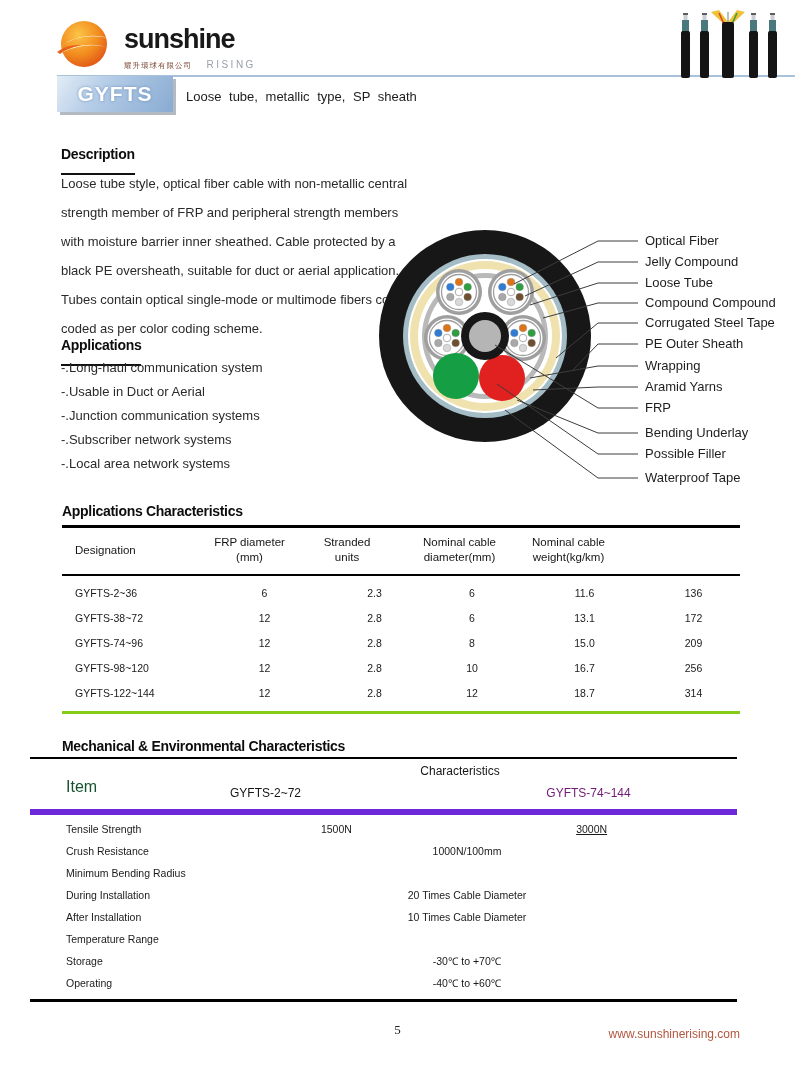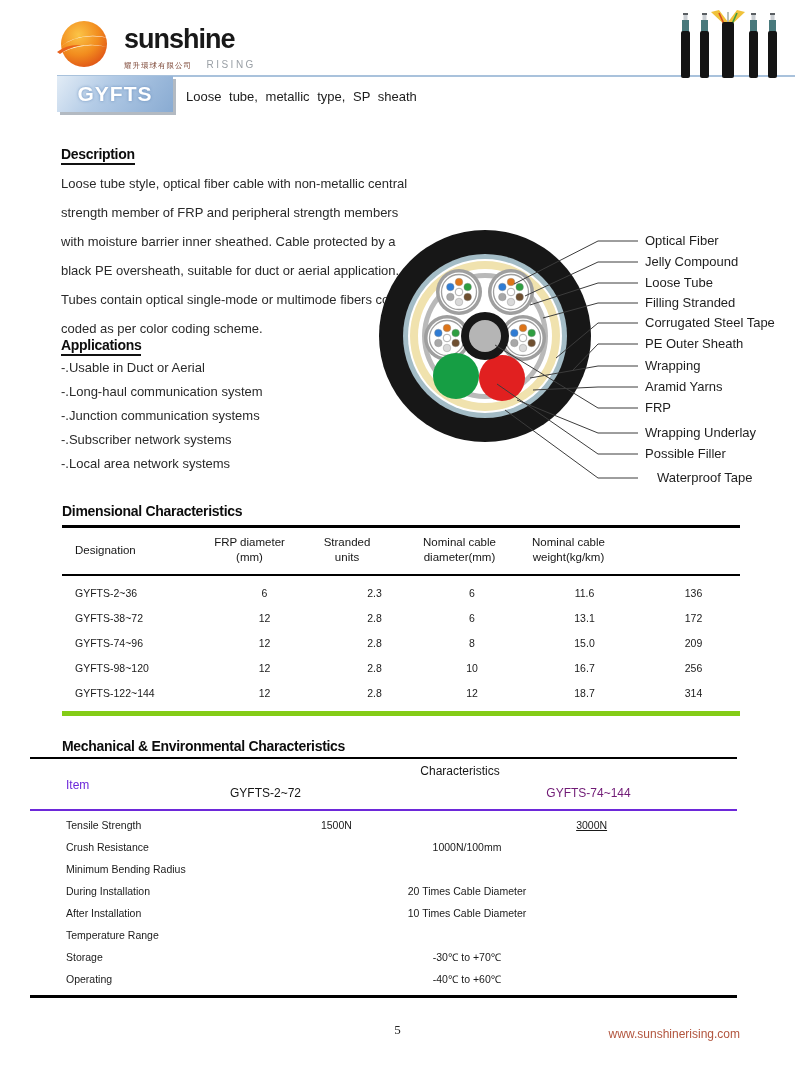--- a/index.html
+++ b/index.html
@@ -24,49 +24,49 @@
   }
   .badge span{
     color:#ffffff;font-size:21px;font-weight:bold;letter-spacing:1px;
     text-shadow:0 0 3px rgba(90,130,180,0.8);
   }
   .subtitle{position:absolute;left:186px;top:89px;font-size:13px;color:#1c1c1c;word-spacing:4px;}
   
   .sec-head{
     position:absolute;font-size:14px;font-weight:bold;color:#0d0d0d;letter-spacing:-0.3px;
   }
-  .sec-head.underlined{border-bottom:2px solid #111;padding-bottom:1px;}
+  .sec-head.underlined{border-bottom:2px solid #111;padding-bottom:11px;}
   
   .desc-text{position:absolute;left:61px;top:169px;width:352px;font-size:13px;line-height:29px;color:#2a2a2a;}
   .app-list{position:absolute;left:61px;top:356px;width:300px;}
   .app-item{font-size:13px;line-height:24px;color:#2a2a2a;}
   
   .diagram-svg{position:absolute;left:0;top:215px;width:795px;height:300px;}
   .diagram-labels{position:absolute;left:645px;top:0;width:150px;}
   .dlabel{position:absolute;left:0;font-size:13px;color:#1e1e1e;white-space:nowrap;}
   
   .dim-table{
     position:absolute;left:62px;top:525px;width:678px;
-    border-top:3px solid #000;border-bottom:5px solid #84cc16;box-sizing:border-box;
+    border-top:3px solid #000;border-bottom:3px solid #84cc16;box-sizing:border-box;
   }
   .dim-head{display:flex;align-items:center;border-bottom:2px solid #000;padding:7px 0 9px 0;}
   .dcell{box-sizing:border-box;text-align:center;}
   .dhead{font-size:11.5px;color:#161616;white-space:pre-line;line-height:15px;}
   .drow{display:flex;align-items:center;height:25px;font-size:10.5px;color:#1a1a1a;}
   .c0{width:140px;text-align:left;padding-left:13px;}
   .c1{width:125px;} .c2{width:95px;} .c3{width:100px;} .c4{width:125px;} .c5{width:93px;}
   .dim-body{padding:4px 0 6px 0;}
   
   .mech-table{
     position:absolute;left:30px;top:757px;width:707px;
     border-top:2.5px solid #000;border-bottom:3px solid #000;box-sizing:border-box;
   }
-  .mech-head{position:relative;height:50px;border-bottom:2px solid #6d28d9;}
+  .mech-head{position:relative;height:50px;border-bottom:6px solid #6d28d9;}
   .m-char{position:absolute;left:200px;width:460px;top:5px;text-align:center;font-size:12px;color:#161616;}
-  .m-item{position:absolute;left:36px;top:19px;font-size:12px;color:#6d28d9;text-align:center;}
+  .m-item{position:absolute;left:36px;top:19px;font-size:16px;color:#14532d;text-align:center;}
   .m-col1{position:absolute;left:200px;width:210px;top:27px;font-size:12px;color:#161616;}
   .m-col2{position:absolute;left:410px;width:297px;top:27px;text-align:center;font-size:12px;color:#701a75;}
   .mech-body{padding:3px 0 5px 0;}
   .mrow{display:flex;align-items:center;height:22px;font-size:10.5px;color:#1a1a1a;gap:7px;}
   .mitem{width:200px;padding-left:36px;box-sizing:border-box;}
   .mv1{width:210px;text-align:center;}
   .mv2{width:297px;text-align:center;text-decoration:underline;}
   .mspan{width:460px;text-align:center;}
   
   .page-num{position:absolute;left:0;right:0;top:1022px;text-align:center;font-size:13px;color:#222;font-family:"Liberation Serif",serif;}
@@ -133,22 +133,22 @@
   <div class="badge">
     <span>GYFTS</span>
   </div>
   <div class="subtitle">Loose tube, metallic type, SP sheath</div>
 
   <div class="sec-head underlined" style="left:61px;top:146px;">Description</div>
   <div class="desc-text">Loose tube style, optical fiber cable with non-metallic central strength member of FRP and peripheral strength members with moisture barrier inner sheathed. Cable protected by a black PE oversheath, suitable for duct or aerial application. Tubes contain optical single-mode or multimode fibers colour coded as per color coding scheme.</div>
 
   <div class="sec-head underlined" style="left:61px;top:337px;">Applications</div>
   <div class="app-list" id="app-list">
+      <div class="app-item">-.Long-haul communication system</div>
       <div class="app-item">-.Usable in Duct or Aerial</div>
-      <div class="app-item">-.Long-haul communication system</div>
       <div class="app-item">-.Junction communication systems</div>
       <div class="app-item">-.Subscriber network systems</div>
       <div class="app-item">-.Local area network systems</div>
     </div>
 
   <svg class="diagram-svg" id="cable-svg" viewBox="0 215 795 300">
       <circle cx="485" cy="336" r="106" fill="#171717"></circle>
       <circle cx="485" cy="336" r="82" fill="#a3bcc6"></circle>
       <circle cx="485" cy="336" r="77" fill="#ffffff"></circle>
       <circle cx="485" cy="336" r="75" fill="#f0e2ae"></circle>
@@ -209,32 +209,32 @@
       <polyline points="533,390 598,387 638,387" fill="none" stroke="#3c3c3c" stroke-width="1"></polyline>
       <polyline points="495,345 598,408 638,408" fill="none" stroke="#3c3c3c" stroke-width="1"></polyline>
       <polyline points="517,400 598,433 638,433" fill="none" stroke="#3c3c3c" stroke-width="1"></polyline>
       <polyline points="497,384 598,454 638,454" fill="none" stroke="#3c3c3c" stroke-width="1"></polyline>
       <polyline points="505,410 598,478 638,478" fill="none" stroke="#3c3c3c" stroke-width="1"></polyline>
     </svg>
   <div class="diagram-labels" id="diagram-labels">
       <div class="dlabel" style="top: 233px;">Optical Fiber</div>
       <div class="dlabel" style="top: 254px;">Jelly Compound</div>
       <div class="dlabel" style="top: 275px;">Loose Tube</div>
-      <div class="dlabel" style="top: 295px;">Filling Stranded</div>
+      <div class="dlabel" style="top: 295px;">Compound Compound</div>
       <div class="dlabel" style="top: 315px;">Corrugated Steel Tape</div>
       <div class="dlabel" style="top: 336px;">PE Outer Sheath</div>
       <div class="dlabel" style="top: 358px;">Wrapping</div>
       <div class="dlabel" style="top: 379px;">Aramid Yarns</div>
       <div class="dlabel" style="top: 400px;">FRP</div>
-      <div class="dlabel" style="top: 425px;">Wrapping Underlay</div>
+      <div class="dlabel" style="top: 425px;">Bending Underlay</div>
       <div class="dlabel" style="top: 446px;">Possible Filler</div>
-      <div class="dlabel" style="top: 470px; margin-left: 12px;">Waterproof Tape</div>
+      <div class="dlabel" style="top: 470px;">Waterproof Tape</div>
     </div>
 
-  <div class="sec-head" style="left:62px;top:503px;">Dimensional Characteristics</div>
+  <div class="sec-head" style="left:62px;top:503px;">Applications Characteristics</div>
   <div class="dim-table">
     <div class="dim-head" id="dim-head">
         <div class="dcell dhead c0">Designation</div>
         <div class="dcell dhead c2">FRP diameter
 (mm)</div>
         <div class="dcell dhead c3">Stranded
 units</div>
         <div class="dcell dhead c4">Nominal cable
 diameter(mm)</div>
         <div class="dcell dhead c5">Nominal cable

